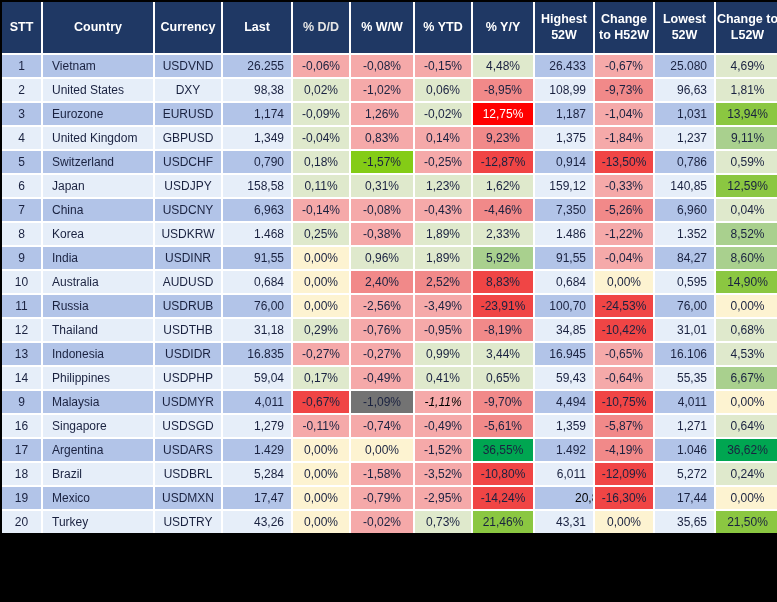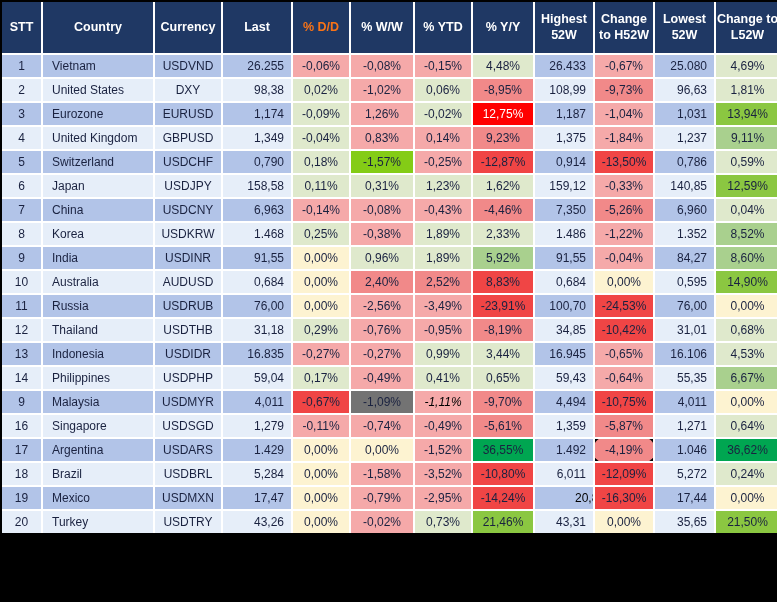--- a/index.html
+++ b/index.html
@@ -82,21 +82,21 @@
         <col style="width:60px">
         <col style="width:61px">
         <col style="width:64px">
     </colgroup>
     <thead>
       <tr>
         <th style="background: rgb(31, 56, 100); color: rgb(255, 255, 255);">STT</th>
         <th style="background: rgb(31, 56, 100); color: rgb(255, 255, 255);">Country</th>
         <th style="background: rgb(31, 56, 100); color: rgb(255, 255, 255);">Currency</th>
         <th style="background: rgb(31, 56, 100); color: rgb(255, 255, 255);">Last</th>
-        <th style="background: rgb(31, 56, 100); color: #f97316;">% D/D</th>
+        <th style="background: rgb(31, 56, 100); color: #e5e5e5;">% D/D</th>
         <th style="background: rgb(31, 56, 100); color: rgb(255, 255, 255);">% W/W</th>
         <th style="background: rgb(31, 56, 100); color: rgb(255, 255, 255);">% YTD</th>
         <th style="background: rgb(31, 56, 100); color: rgb(255, 255, 255);">% Y/Y</th>
         <th style="background: rgb(31, 56, 100); color: rgb(255, 255, 255);">Highest 52W</th>
         <th style="background: rgb(31, 56, 100); color: rgb(255, 255, 255);">Change to H52W</th>
         <th style="background: rgb(31, 56, 100); color: rgb(255, 255, 255);">Lowest 52W</th>
         <th style="background: rgb(31, 56, 100); color: rgb(255, 255, 255);">Change to L52W</th>
       </tr>
     </thead>
     <tbody id="fx-body">
@@ -327,21 +327,21 @@
         <tr>
           <td class="c-center" style="color: rgb(26, 34, 64); background: rgb(178, 196, 232);">17</td>
           <td class="c-left" style="color: rgb(26, 34, 64); background: rgb(178, 196, 232);">Argentina</td>
           <td class="c-center" style="color: rgb(26, 34, 64); background: rgb(178, 196, 232);">USDARS</td>
           <td class="c-right" style="color: rgb(26, 34, 64); background: rgb(178, 196, 232);">1.429</td>
           <td class="c-center" style="color: rgb(26, 34, 64); background: rgb(253, 243, 209);">0,00%</td>
           <td class="c-center" style="color: rgb(26, 34, 64); background: rgb(253, 243, 209);">0,00%</td>
           <td class="c-center" style="color: rgb(26, 34, 64); background: rgb(245, 169, 169);">-1,52%</td>
           <td class="c-center" style="color: rgb(26, 34, 64); background: rgb(0, 166, 81);">36,55%</td>
           <td class="c-right" style="color: rgb(26, 34, 64); background: rgb(178, 196, 232);">1.492</td>
-          <td class="c-center" style="color: rgb(26, 34, 64); background: rgb(241, 137, 137); border-radius: 9px;">-4,19%</td>
+          <td class="c-center" style="color: rgb(26, 34, 64); background: rgb(241, 137, 137);">-4,19%</td>
           <td class="c-right" style="color: rgb(26, 34, 64); background: rgb(178, 196, 232);">1.046</td>
           <td class="c-center" style="color: rgb(26, 34, 64); background: rgb(0, 166, 81);">36,62%</td>
         </tr>
         <tr>
           <td class="c-center" style="color: rgb(26, 34, 64); background: rgb(230, 238, 249);">18</td>
           <td class="c-left" style="color: rgb(26, 34, 64); background: rgb(230, 238, 249);">Brazil</td>
           <td class="c-center" style="color: rgb(26, 34, 64); background: rgb(230, 238, 249);">USDBRL</td>
           <td class="c-right" style="color: rgb(26, 34, 64); background: rgb(230, 238, 249);">5,284</td>
           <td class="c-center" style="color: rgb(26, 34, 64); background: rgb(253, 243, 209);">0,00%</td>
           <td class="c-center" style="color: rgb(26, 34, 64); background: rgb(245, 169, 169);">-1,58%</td>

